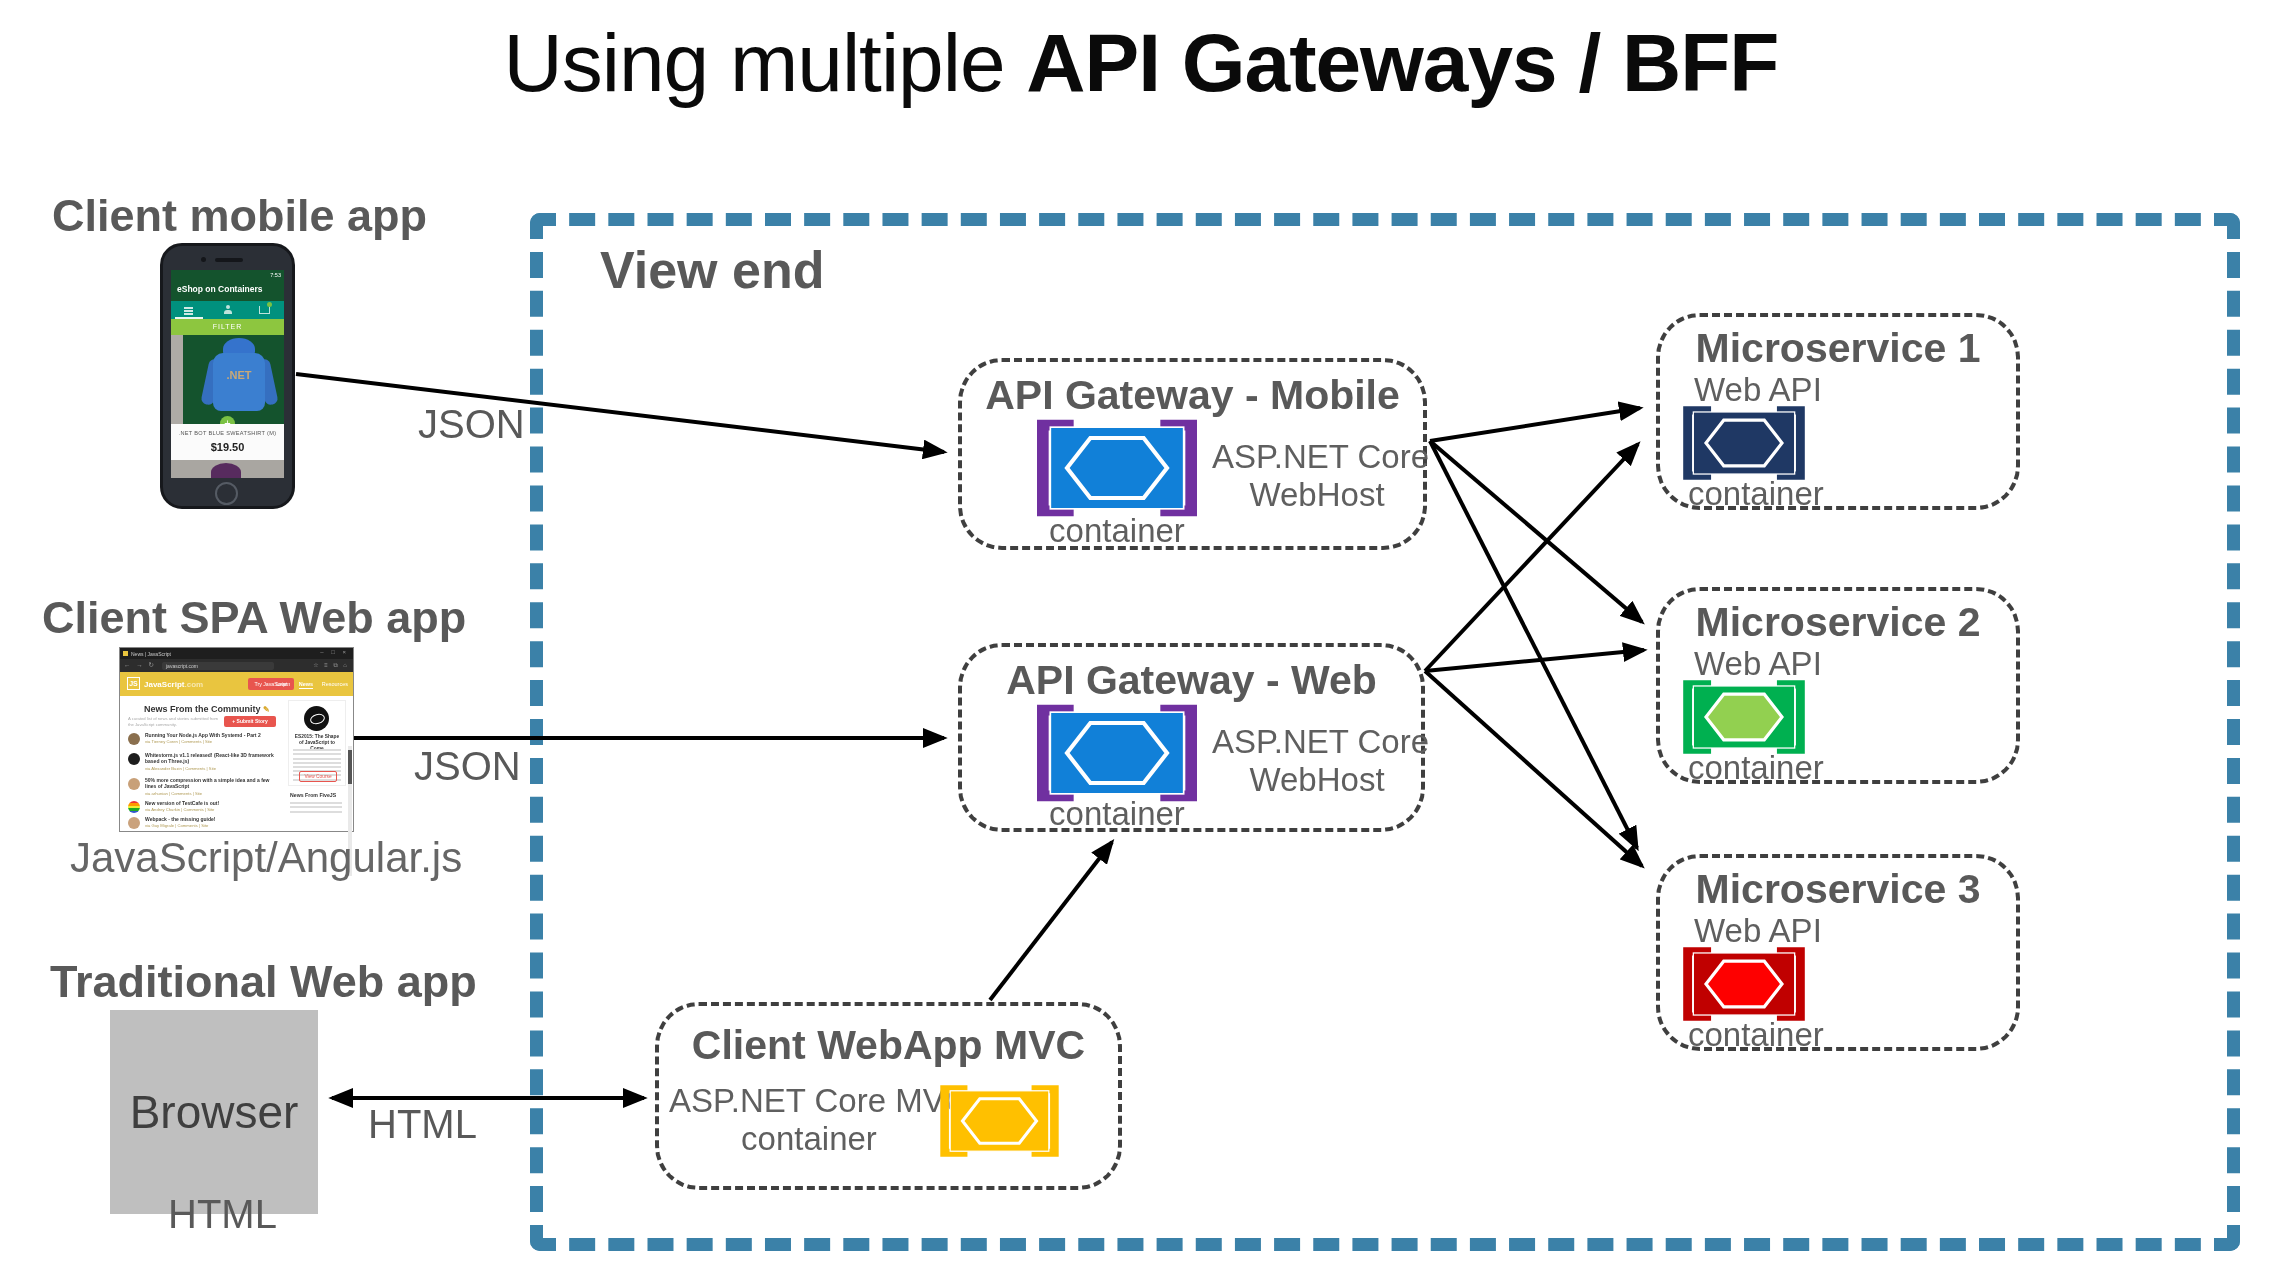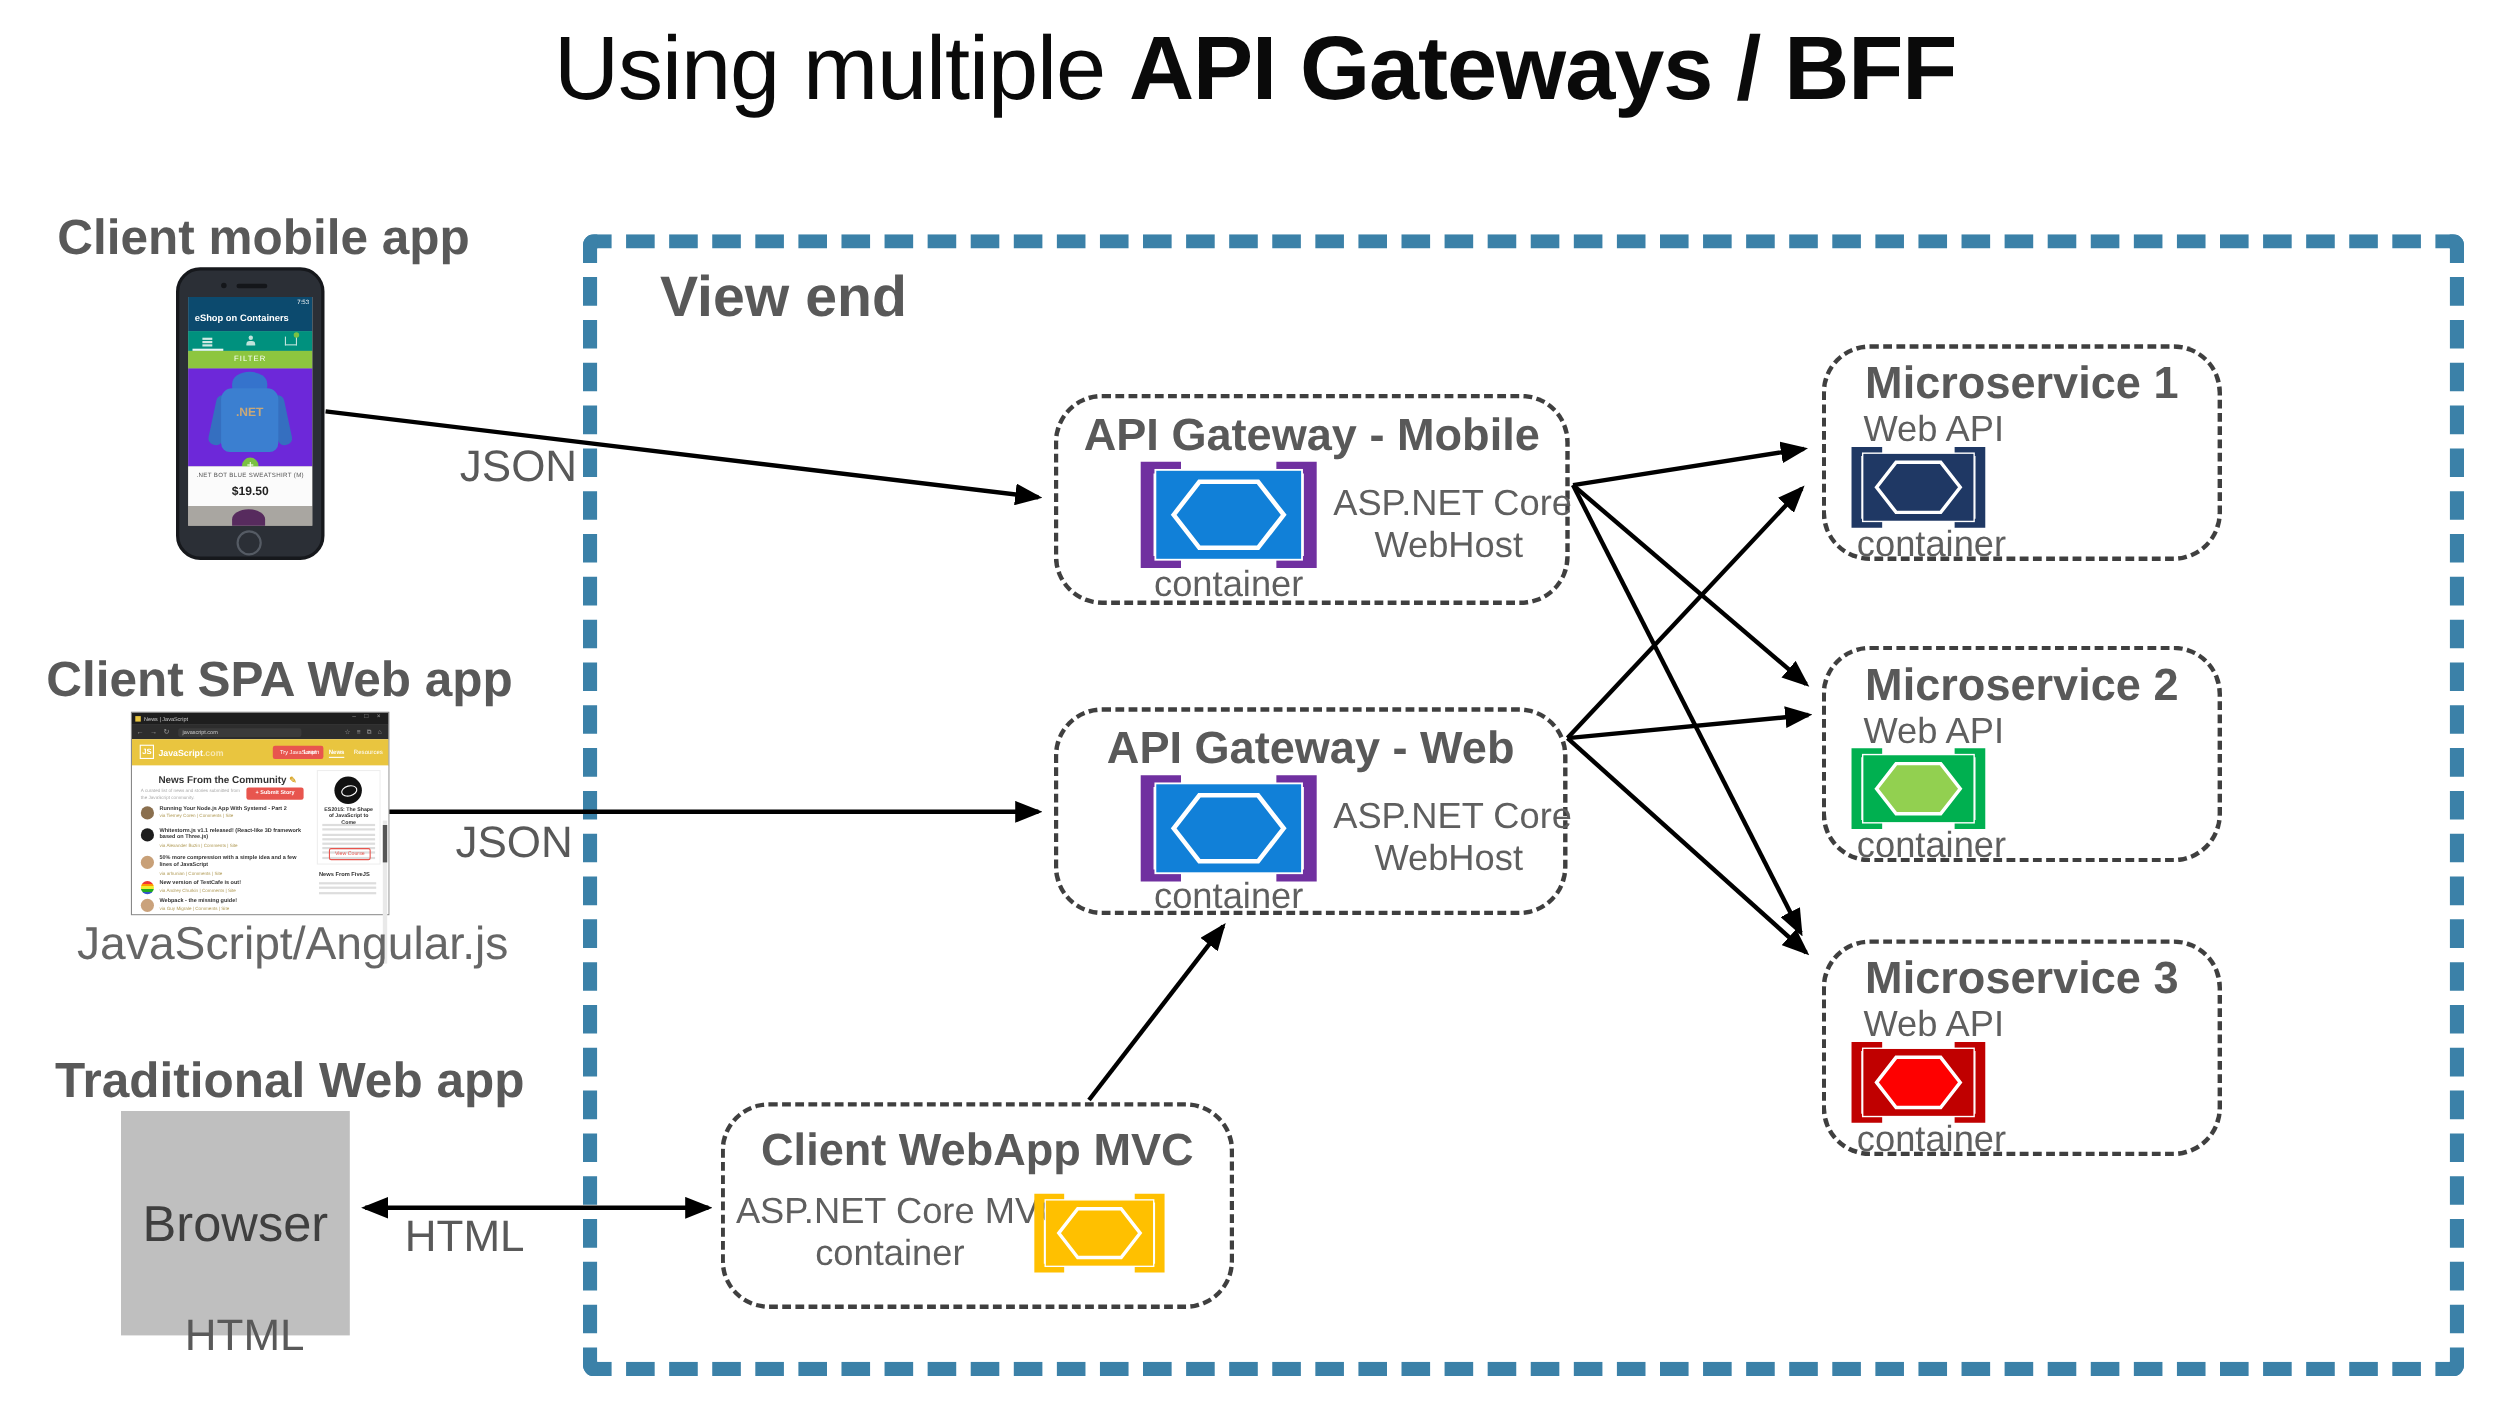--- a/index.html
+++ b/index.html
@@ -29,34 +29,34 @@
   .arrows{left:0;top:0;width:2282px;height:1281px;pointer-events:none;}
   .arrows line{stroke:#000;stroke-width:4;}
   
   .browser-box{left:110px;top:1010px;width:208px;height:204px;background:#bfbfbf;display:flex;align-items:center;justify-content:center;font-size:46px;color:#3f3f3f;}
   
   .phone{left:160px;top:243px;width:135px;height:266px;background:#2b2f36;border:3px solid #16181c;border-radius:22px;box-sizing:border-box;}
   .phone .speaker{left:52px;top:12px;width:28px;height:4px;background:#14161a;border-radius:2px;}
   .phone .cam{left:38px;top:11px;width:5px;height:5px;background:#14161a;border-radius:50%;}
   .phone .homebtn{left:52px;top:236px;width:23px;height:23px;border:2px solid #555b64;border-radius:50%;box-sizing:border-box;}
   .screen{left:8px;top:24px;width:113px;height:208px;background:#aeaba6;overflow:hidden;}
-  .ph-header{left:0;top:0;width:113px;height:31px;background:#0c4a6e;color:#fff;}
+  .ph-header{left:0;top:0;width:113px;height:31px;background:#14532d;color:#fff;}
   .ph-status{position:absolute;right:3px;top:2px;font-size:5.5px;color:#fff;}
   .ph-title{position:absolute;left:6px;top:14px;font-size:8.5px;font-weight:700;color:#fff;white-space:nowrap;}
   .ph-nav{left:0;top:31px;width:113px;height:18px;background:#00917e;}
   .ph-burger span{display:block;width:9px;height:1.6px;background:#cfe9e4;margin:1.4px 0;}
   .ph-burger{position:absolute;left:13px;top:5px;}
   .ph-tabline{position:absolute;left:4px;top:16px;width:28px;height:2px;background:#e8f6f3;}
   .ph-person{position:absolute;left:53px;top:4px;width:8px;height:9px;}
   .ph-person i{position:absolute;left:2px;top:0;width:4px;height:4px;border-radius:50%;background:#bfe3dc;}
   .ph-person b{position:absolute;left:0;top:4.5px;width:8px;height:4px;border-radius:3px 3px 0 0;background:#bfe3dc;}
   .ph-cart{position:absolute;left:88px;top:5px;width:9px;height:7px;border:1.3px solid #bfe3dc;border-top:none;}
   .ph-badge{position:absolute;left:96px;top:1px;width:5px;height:5px;border-radius:50%;background:#7ac143;}
   .ph-filter{left:0;top:49px;width:113px;height:16px;background:#8dc63f;color:#fff;font-size:7px;letter-spacing:1px;text-align:center;line-height:16px;}
-  .ph-photo{left:0;top:65px;width:113px;height:89px;background:#6d28d9;}
+  .ph-photo{left:12px;top:65px;width:113px;height:89px;background:#14532d;}
   .hoodie-hood{position:absolute;left:40px;top:3px;width:32px;height:22px;background:#3573cc;border-radius:50% 50% 40% 40%;}
   .hoodie-body{position:absolute;left:30px;top:18px;width:52px;height:58px;background:#3b7fd0;border-radius:10px 10px 8px 8px;}
   .hoodie-armL{position:absolute;left:22px;top:24px;width:13px;height:46px;background:#356fc0;border-radius:6px;transform:rotate(12deg);}
   .hoodie-armR{position:absolute;left:78px;top:24px;width:13px;height:46px;background:#356fc0;border-radius:6px;transform:rotate(-12deg);}
   .hoodie-net{position:absolute;left:30px;top:34px;width:52px;text-align:center;font-size:11px;font-weight:700;color:#c9a878;}
   .ph-plus{left:49px;top:146px;width:15px;height:15px;background:#7ac143;border-radius:50%;color:#fff;font-size:11px;line-height:14px;text-align:center;}
   .ph-caption{left:0;top:154px;width:113px;height:36px;background:#fbfbfb;text-align:center;}
   .ph-prod{position:absolute;left:0;top:6px;width:113px;font-size:5.6px;color:#555;letter-spacing:.3px;}
   .ph-price{position:absolute;left:0;top:17px;width:113px;font-size:11px;font-weight:700;color:#222;}
   .ph-photo2{left:0;top:190px;width:113px;height:18px;background:#a9a6a1;}

